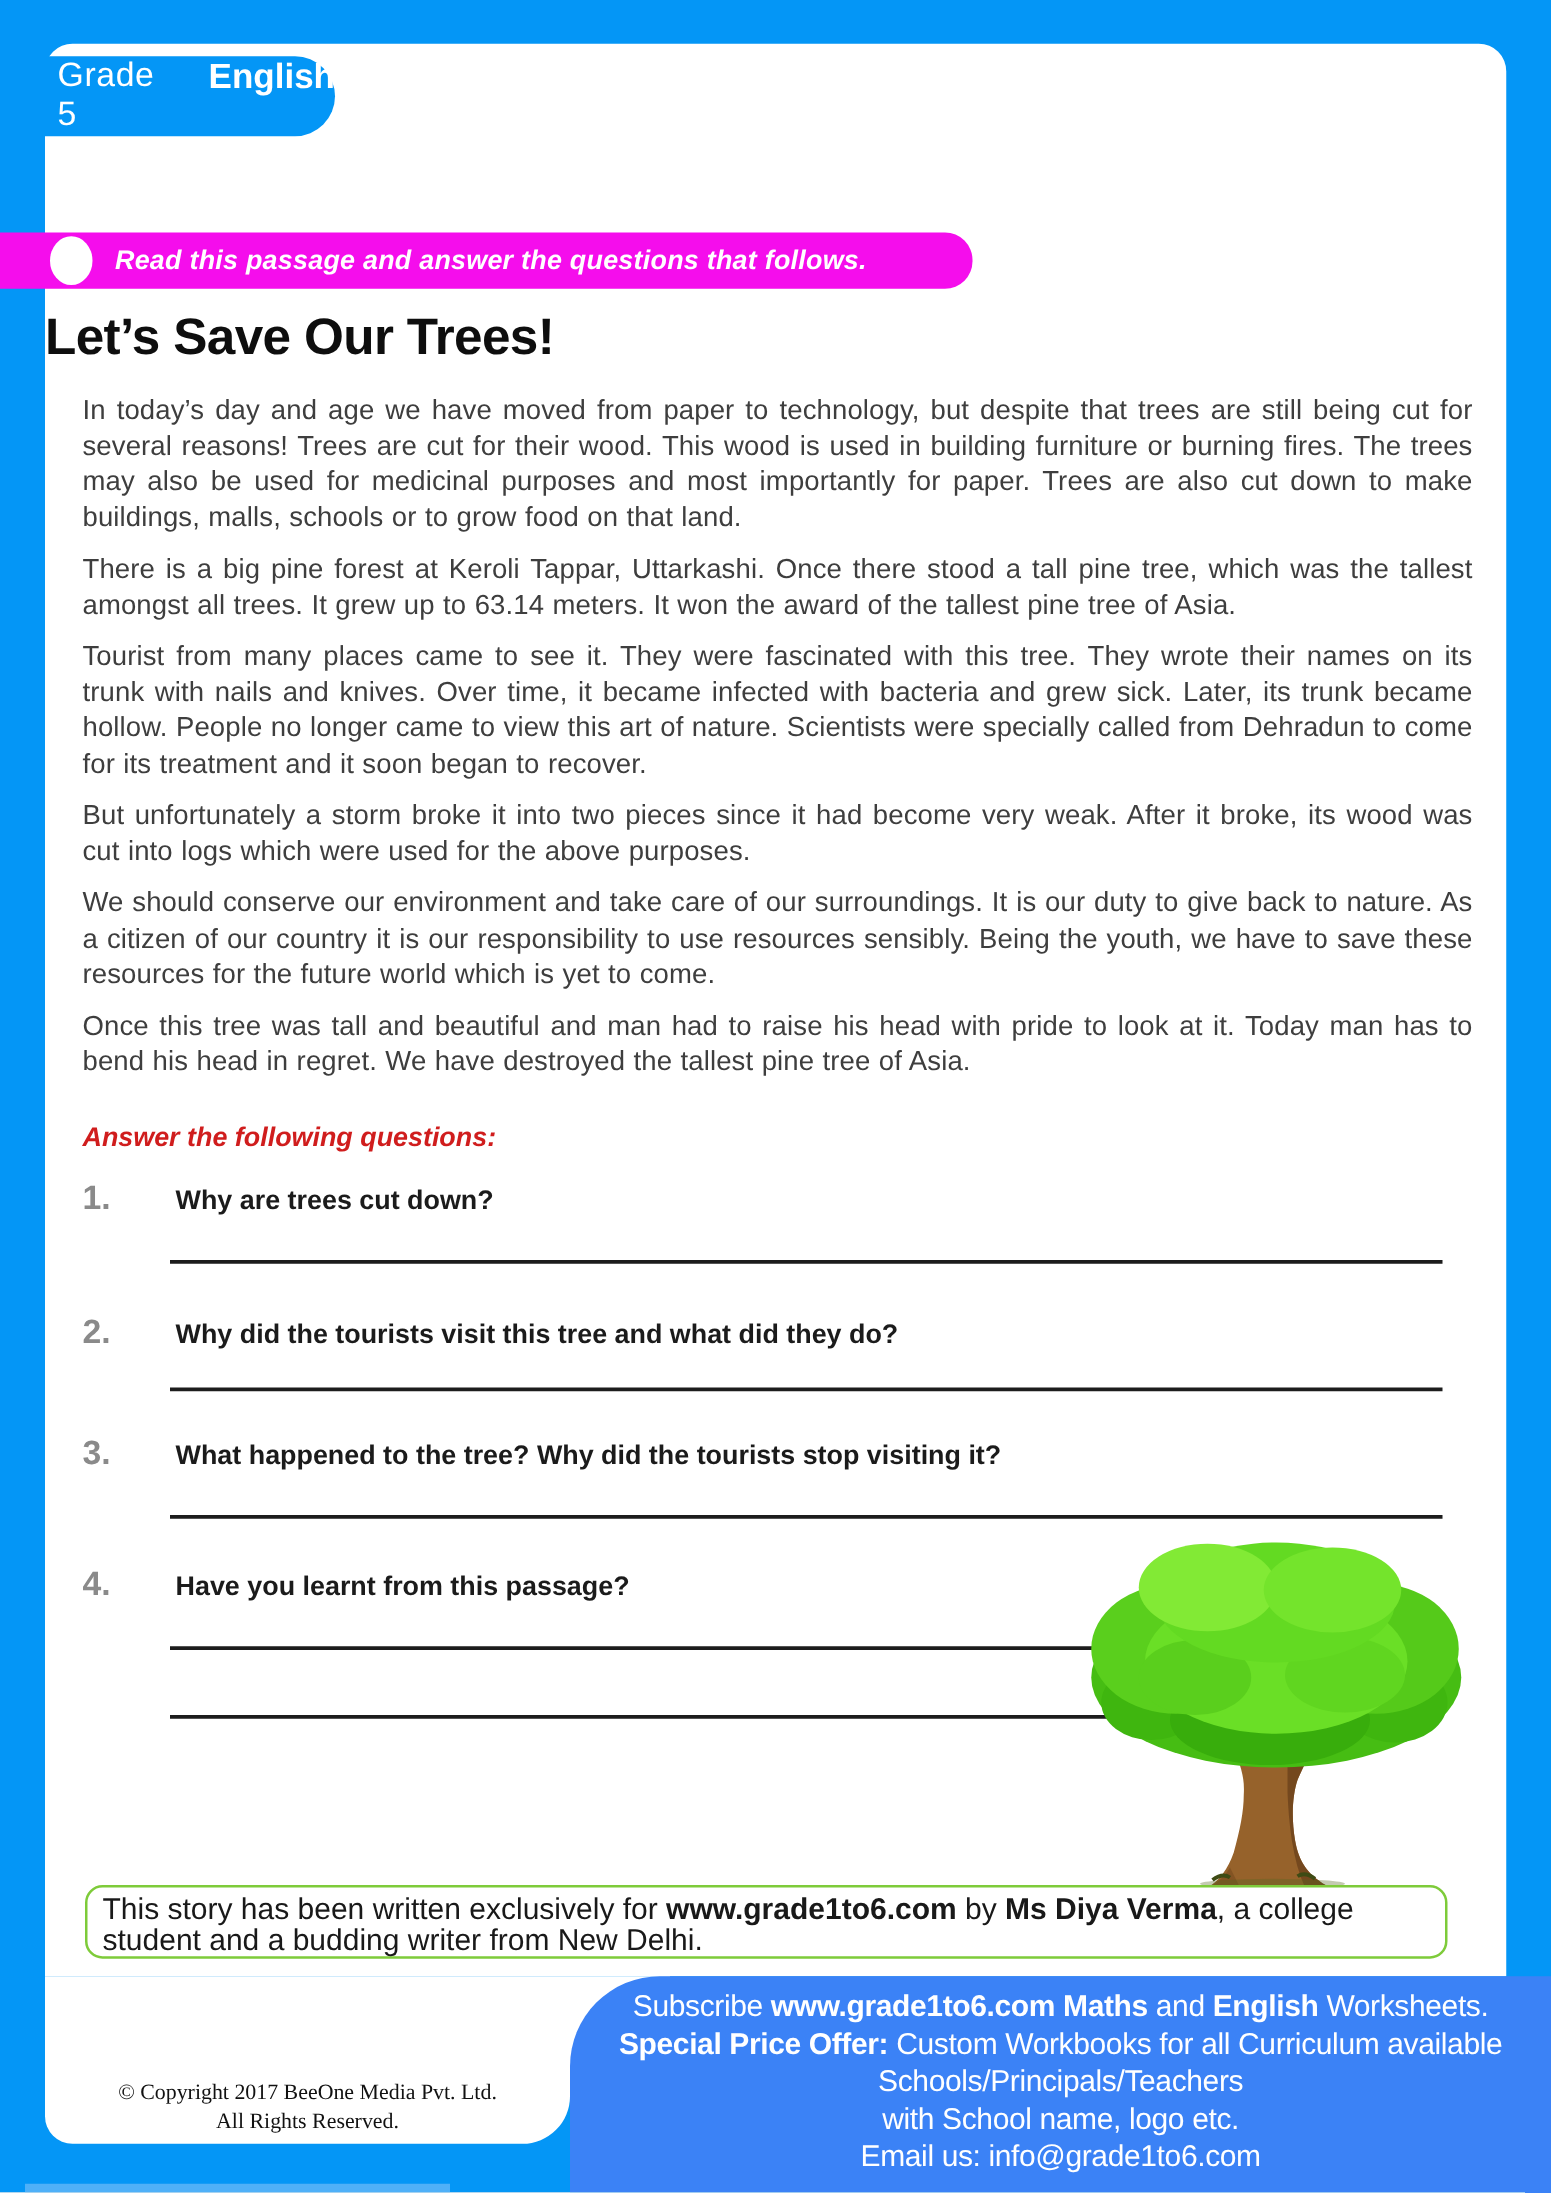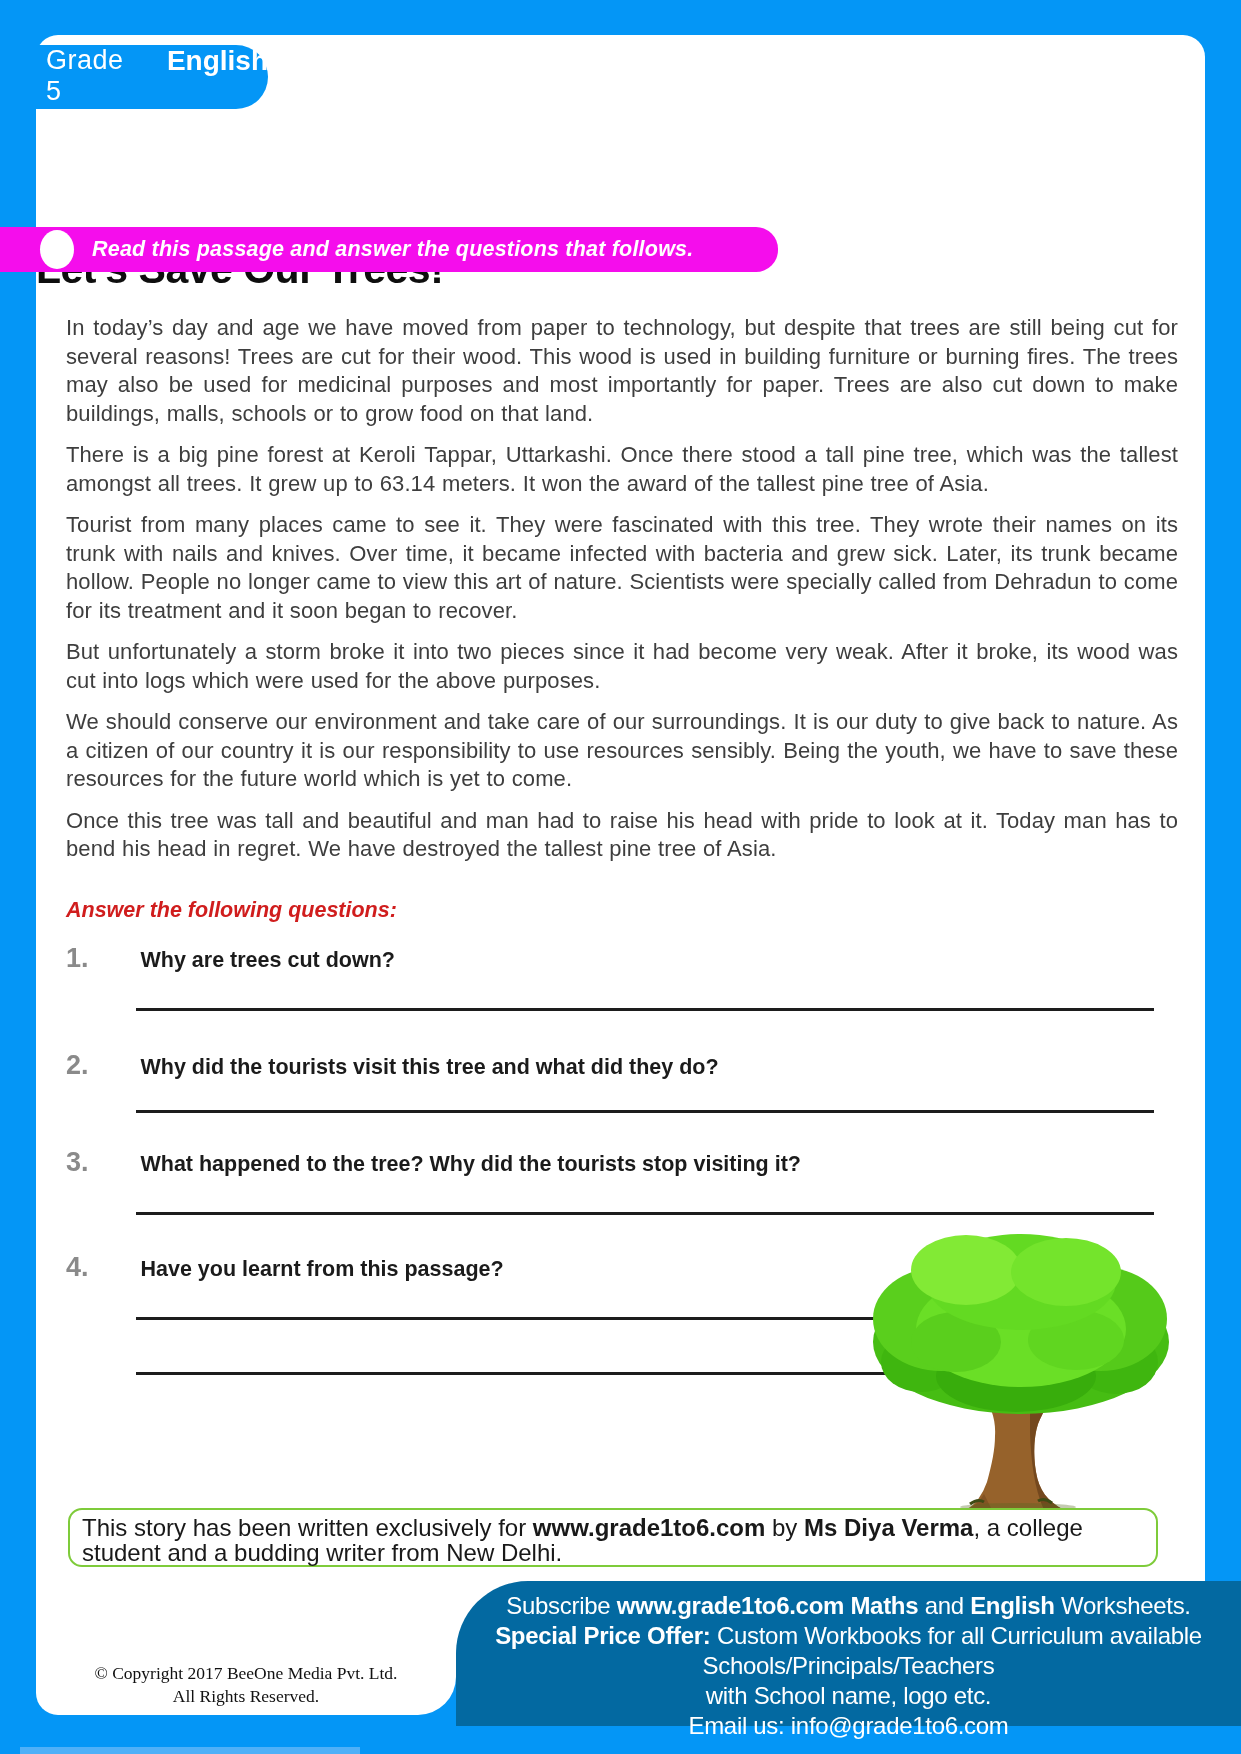--- a/index.html
+++ b/index.html
@@ -18,21 +18,21 @@
     background:#0496F6; border-radius:0 32px 32px 0; z-index:3;
     display:flex; align-items:flex-start; padding-left:46px; box-sizing:border-box;
     color:#ffffff;
   }
   .tab .grade { font-size:27px; font-weight:400; letter-spacing:0.5px; }
   .tab .subject { font-size:28px; font-weight:700; margin-left:22px; }
   
   .banner {
     position:absolute; left:0; top:186px; width:778px; height:45px;
     background:#F50DEC; border-radius:0 22px 22px 0; z-index:3;
-    display:flex; align-items:center;margin-top:41px;
+    display:flex; align-items:center;
   }
   .banner .oval {
     position:absolute; left:40px; top:3px; width:34px; height:39px;
     background:#ffffff; border-radius:50%;
   }
   .banner .btext {
     margin-left:92px; color:#ffffff; font-weight:700; font-style:italic;
     font-size:21.5px; letter-spacing:0.2px;
   }
   
@@ -68,22 +68,22 @@
   .credit-box {
     position:absolute; left:68px; top:1508px; width:1090px; height:59px; z-index:3;
     box-sizing:border-box; background:#ffffff;
     border:2px solid #7ECB3A; border-radius:14px;
     padding:5px 12px; font-size:24px; line-height:25px; color:#191919;
   }
   .credit-box b { font-weight:700; }
   
   .corner-patch { position:absolute; left:456px; top:1581px; width:80px; height:80px; background:#ffffff; z-index:1; }
   .blue-footer {
-    position:absolute; left:456px; top:1581px; width:785px; height:145px; z-index:2;
-    background:#0369a1; border-top-left-radius:72px;
+    position:absolute; left:456px; top:1581px; width:785px; height:173px; z-index:2;
+    background:#3b82f6; border-top-left-radius:72px;
     color:#ffffff; text-align:center; font-size:24px; letter-spacing:-0.3px;
     padding-top:10px; box-sizing:border-box;
   }
   .blue-footer .f-line { line-height:30px; white-space:nowrap; }
   .blue-footer b { font-weight:700; }
   .white-left-box {
     position:absolute; left:36px; top:1581px; width:420px; height:134px;
     background:#ffffff; border-radius:0 0 38px 22px; z-index:2;
   }
   .copyright {

